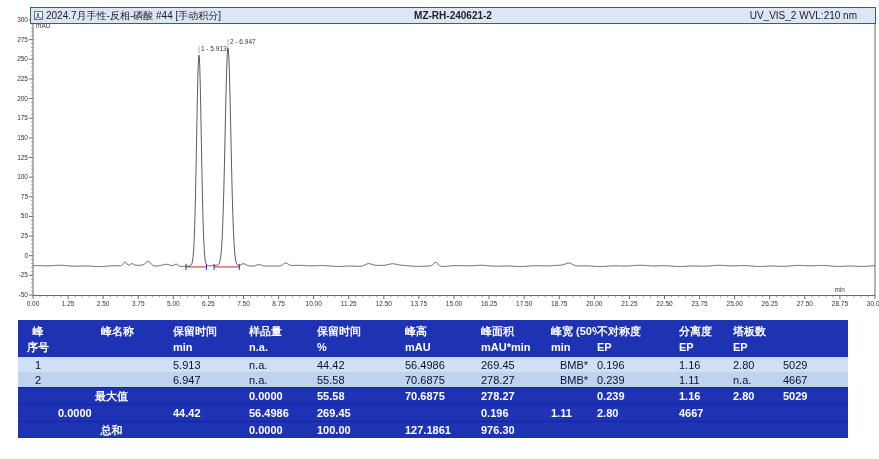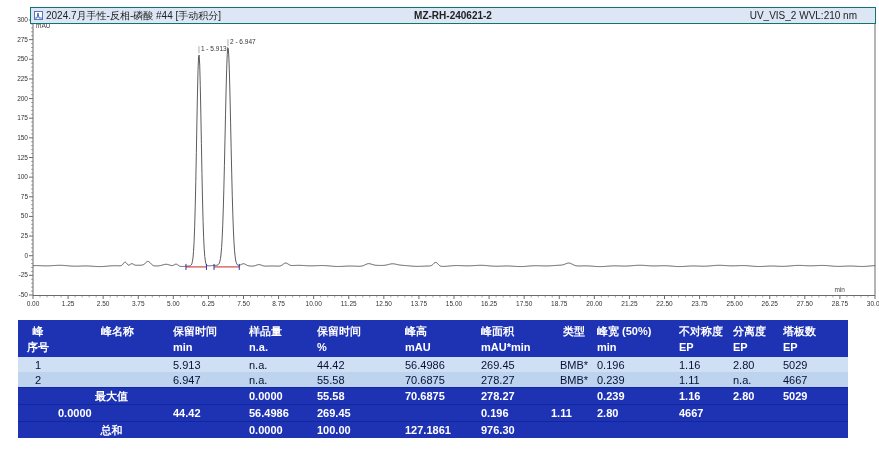--- a/index.html
+++ b/index.html
@@ -341,24 +341,20 @@
         <span>%</span>
       </div>
       <div class="hcell cell r">
         <span>峰高</span>
         <span>mAU</span>
       </div>
       <div class="hcell cell r">
         <span>峰面积</span>
         <span>mAU*min</span>
       </div>
-      <div class="hcell cell c">
-        <span>类型</span>
-        <span></span>
-      </div>
       <div class="hcell cell r">
         <span>峰宽 (50%)</span>
         <span>min</span>
       </div>
       <div class="hcell cell r">
         <span>不对称度</span>
         <span>EP</span>
       </div>
       <div class="hcell cell r">
         <span>分离度</span>

